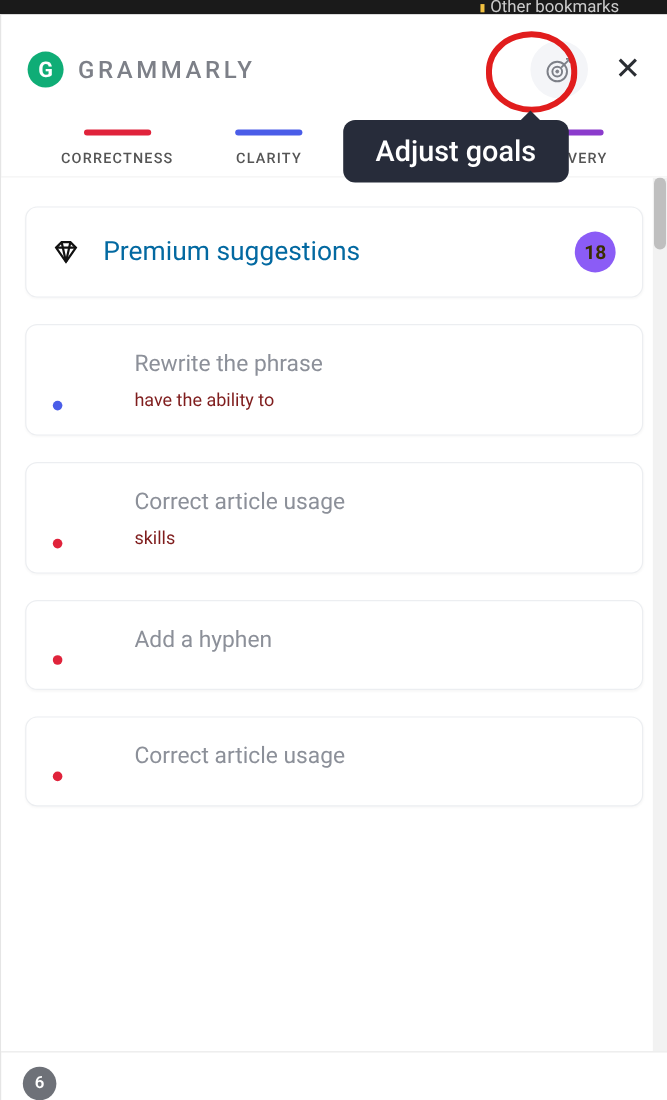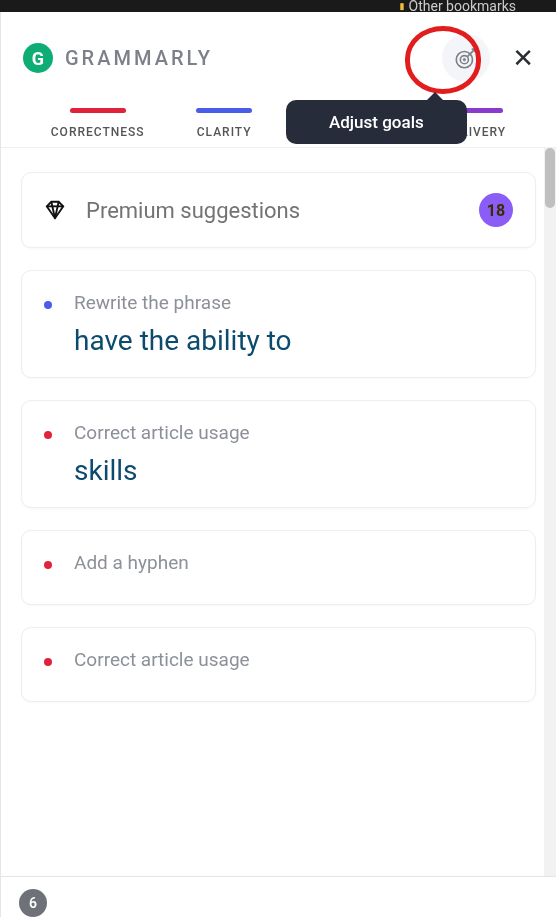--- a/index.html
+++ b/index.html
@@ -9,44 +9,44 @@
   .top-bar .bmtext { color:#ccc; font-size:14px;}
   .panel { position: relative; background: #fff; border-left:1px solid #e5e5e5; height: calc(917px - 12px); display:flex; flex-direction:column;}
   .header-row { display:flex; align-items:center; padding: 22px 22px 10px 22px; position:relative;}
   .logo-badge { width:30px; height:30px; border-radius:50%; background:#0fad76; color:#fff; display:flex; align-items:center; justify-content:center; font-weight:700; font-size:18px; margin-right:12px;}
   .brand { color:#7d8088; letter-spacing:3px; font-size:20px; font-weight:500;}
   .header-fill { flex:1; }
   .goals-btn { width:48px; height:48px; border-radius:50%; background:#f4f5f8; display:flex; align-items:center; justify-content:center; cursor:pointer; position:relative;}
   .goals-btn svg { width:26px; height:26px; stroke:#7d8088; fill:none;}
   .close-x { margin-left:22px; font-size:26px; color:#2a2d33; cursor:pointer; line-height:1;}
   .red-ring { position:absolute; width:76px; height:68px; border:5px solid #e11d1d; border-radius:50%/48%; left:404px; top:14px; pointer-events:none;}
-  .tooltip { position:absolute; left:285px; top:88px; background:#272c3a; color:#fff; padding:12px 43px; border-radius:10px; font-size:17px; font-weight:500; z-index:5;}
+  .tooltip { position:absolute; left:285px; top:88px; background:#272c3a; color:#fff; padding:12px 27px; border-radius:10px; font-size:24px; font-weight:500; z-index:5;}
   .tooltip::before { content:""; position:absolute; top:-8px; right:24px; border-left:8px solid transparent; border-right:8px solid transparent; border-bottom:8px solid #272c3a;}
   .tabs-row { display:flex; justify-content:space-around; padding:0 24px; border-bottom:1px solid #f0f0f0; padding-top:8px;}
   .tab { display:flex; flex-direction:column; align-items:center; padding:8px 6px; cursor:pointer; }
   .tab-bar { height:5px; width:56px; border-radius:3px; margin-bottom:12px;}
   .tab-label { font-size:12px; letter-spacing:1px; color:#555; font-weight:500;}
   .bar-red { background:#e0233b;}
   .bar-blue { background:#4a5de8;}
   .bar-green { background:#0da566;}
   .bar-purple { background:#8b3bcc;}
   .scroll-area { flex:1; overflow-y:auto; background:#ffffff; padding:24px 20px 10px 20px; position:relative;}
   .card { background:#fff; border:1px solid #eceef1; border-radius:10px; box-shadow:0 1px 2px rgba(0,0,0,0.03); padding:20px 22px; margin-bottom:22px; cursor:pointer;}
   .premium-card { display:flex; align-items:center;}
   .diamond { width:22px; height:22px; margin-right:20px;}
   .diamond svg { width:100%; height:100%; stroke:#111; fill:none; stroke-width:2;}
-  .premium-title { font-size:22px; color:#737373; flex:1;}
+  .premium-title { font-size:22px; color:#0369a1; flex:1;}
   .count-badge { background:#8b5cf6; color:#3a2e00; font-weight:700; width:34px; height:34px; border-radius:50%; display:flex; align-items:center; justify-content:center; font-size:16px;}
-  .sugg-card { display:flex; align-items:flex-start;}
+  .sugg-card { display:flex; align-items:flex-end;gap:38px;}
   .dot { width:8px; height:8px; border-radius:50%; margin-top:10px; margin-right:22px; flex-shrink:0;}
   .dot-red { background:#e0233b;}
   .dot-blue { background:#4a5de8;}
   .sugg-body { flex:1;}
   .sugg-type { color:#8c9099; font-size:19px; margin-bottom:10px;}
-  .sugg-text { color:#0c4a6e; font-size:28px;}
+  .sugg-text { color:#7f1d1d; font-size:15px;}
   .footer { padding:12px 18px 0 18px; border-top:1px solid #e5e5e5;}
   .footer-badge { width:28px; height:28px; border-radius:50%; background:#6e7178; color:#fff; display:flex; align-items:center; justify-content:center; font-size:14px; font-weight:600;}
   .scrollbar { position:absolute; right:0; top:0; width:12px; height:100%; background:#f2f2f2;}
   .thumb { position:absolute; right:1px; top:0; width:10px; height:60px; background:#bfbfbf; border-radius:5px;}
 </style>
 </head>
 <body>
 
 <div class="top-bar">
   <span class="folder">▮</span>

